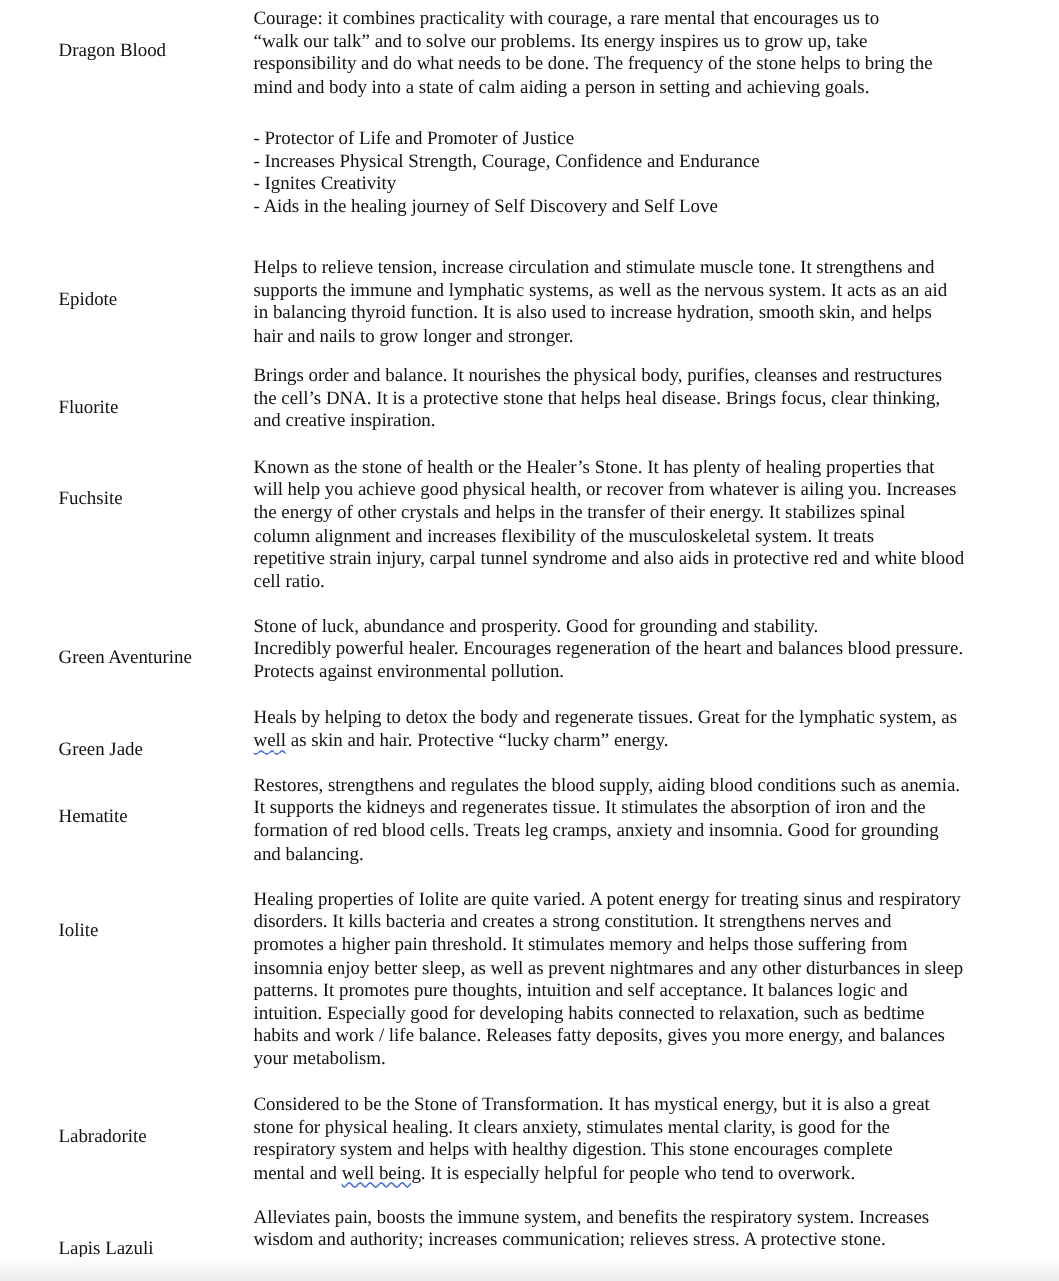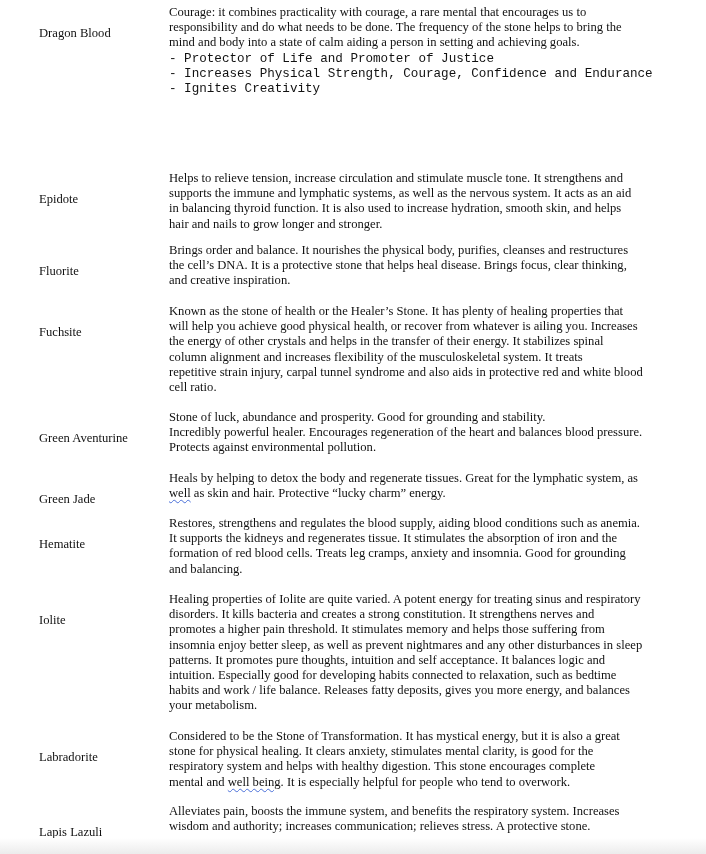--- a/index.html
+++ b/index.html
@@ -11,41 +11,43 @@
   }
   .page { position:absolute; left:0; top:0; width:706px; height:838px; background:#fff; }
   .bottom-band {
     position:absolute; left:0; top:838px; width:706px; height:16px;
     background:linear-gradient(#ffffff, #ececec);
   }
   .entry { position:absolute; left:0; width:706px; }
   .name { position:absolute; left:39px; top:0; white-space:nowrap; line-height:15.2px;margin-top:21px; }
   .desc { position:absolute; left:169px; top:0; width:530px; line-height:15.2px; }
   .desc p { margin:0; }
-  .desc .bullets { margin-top:1px;font-family:Liberation Mono, monospace; }
+  .desc .bullets { margin-top:19px; }
   .line { display:block; white-space:nowrap; }
   .spell { text-decoration: underline wavy #4a6fd8; text-decoration-thickness:1px; text-underline-offset:2px; }
 </style>
 </head>
 <body>
 
 <div class="page">
 
   <div class="entry" style="top:5px">
     <div class="name">Dragon Blood</div>
     <div class="desc">
       <p>
         <span class="line">Courage:  it combines practicality with courage, a rare mental that encourages us to</span>
+        <span class="line">“walk our talk” and to solve our problems.  Its energy inspires us to grow up, take</span>
         <span class="line">responsibility and do what needs to be done.  The frequency of the stone helps to bring the</span>
         <span class="line">mind and body into a state of calm aiding a person in setting and achieving goals.</span>
       </p>
       <p class="bullets">
         <span class="line">- Protector of Life and Promoter of Justice</span>
         <span class="line">- Increases Physical Strength, Courage, Confidence and Endurance</span>
         <span class="line">- Ignites Creativity</span>
+        <span class="line">- Aids in the healing journey of Self Discovery and Self Love</span>
       </p>
     </div>
   </div>
 
   <div class="entry" style="top:171px">
     <div class="name">Epidote</div>
     <div class="desc">
       <span class="line">Helps to relieve tension, increase circulation and stimulate muscle tone.  It strengthens and</span>
       <span class="line">supports the immune and lymphatic systems, as well as the nervous system.  It acts as an aid</span>
       <span class="line">in balancing thyroid function.  It is also used to increase hydration, smooth skin, and helps</span>

